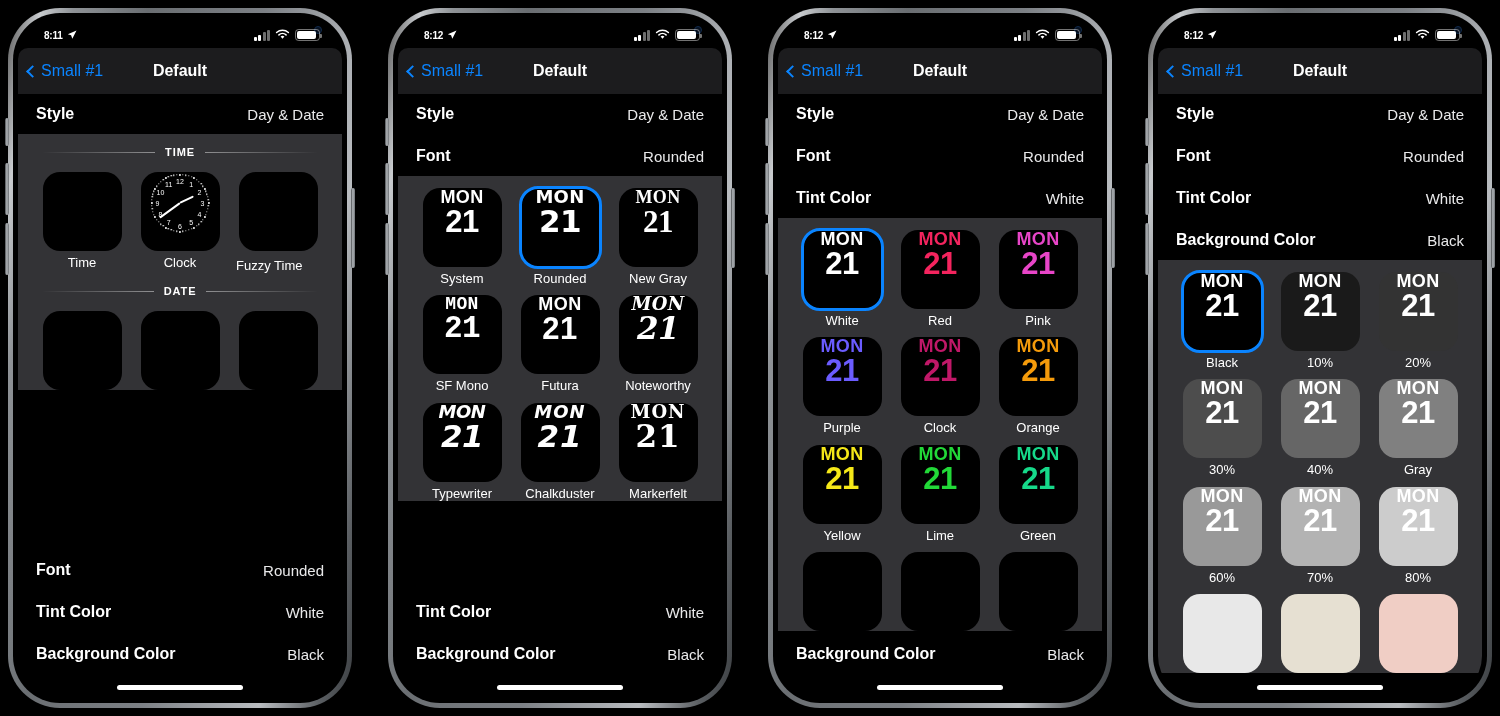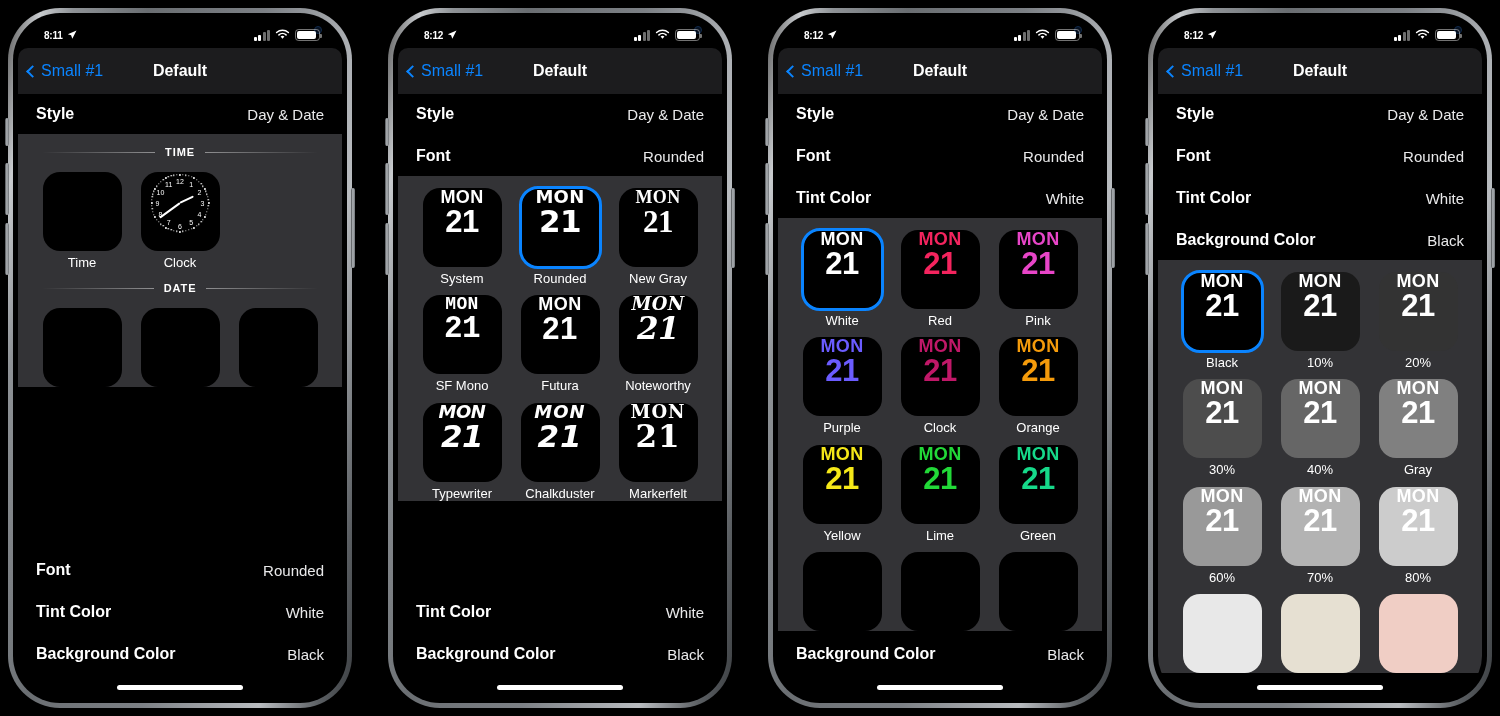--- a/index.html
+++ b/index.html
@@ -300,20 +300,28 @@
                       <span class="num" style="left: 8.5px; top: 31px;">9</span>
                       <span class="num" style="left: 11.5144px; top: 19.75px;">10</span>
                       <span class="num" style="left: 19.75px; top: 11.5144px;">11</span>
                       <span class="num" style="left: 31px; top: 8.5px;">12</span>
                       <span class="hand" style="width: 2.4px; height: 15px; transform: translateX(-50%) rotate(424.5deg);"></span>
                       <span class="hand" style="width: 2px; height: 25px; transform: translateX(-50%) rotate(234deg);"></span>
                     </div>
                   </div>
                   <div class="cap">Clock</div>
                 </div>
+                <div class="cell">
+                  <div class="tile" style="align-items: flex-start;">
+                    <div class="w-word">Ten</div>
+                    <div class="w-word">past</div>
+                    <div class="w-word">Eight</div>
+                  </div>
+                  <div class="cap" style="align-self: flex-start; margin-top: 8px;">Fuzzy Time</div>
+                </div>
               </div>
               <div class="sect-hdr">
                 <span class="line"></span>
                 <span class="txt">DATE</span>
                 <span class="line r"></span>
               </div>
               <div class="grid">
                 <div class="cell">
                   <div class="tile">
                     <div class="w-num-xl">21</div>

